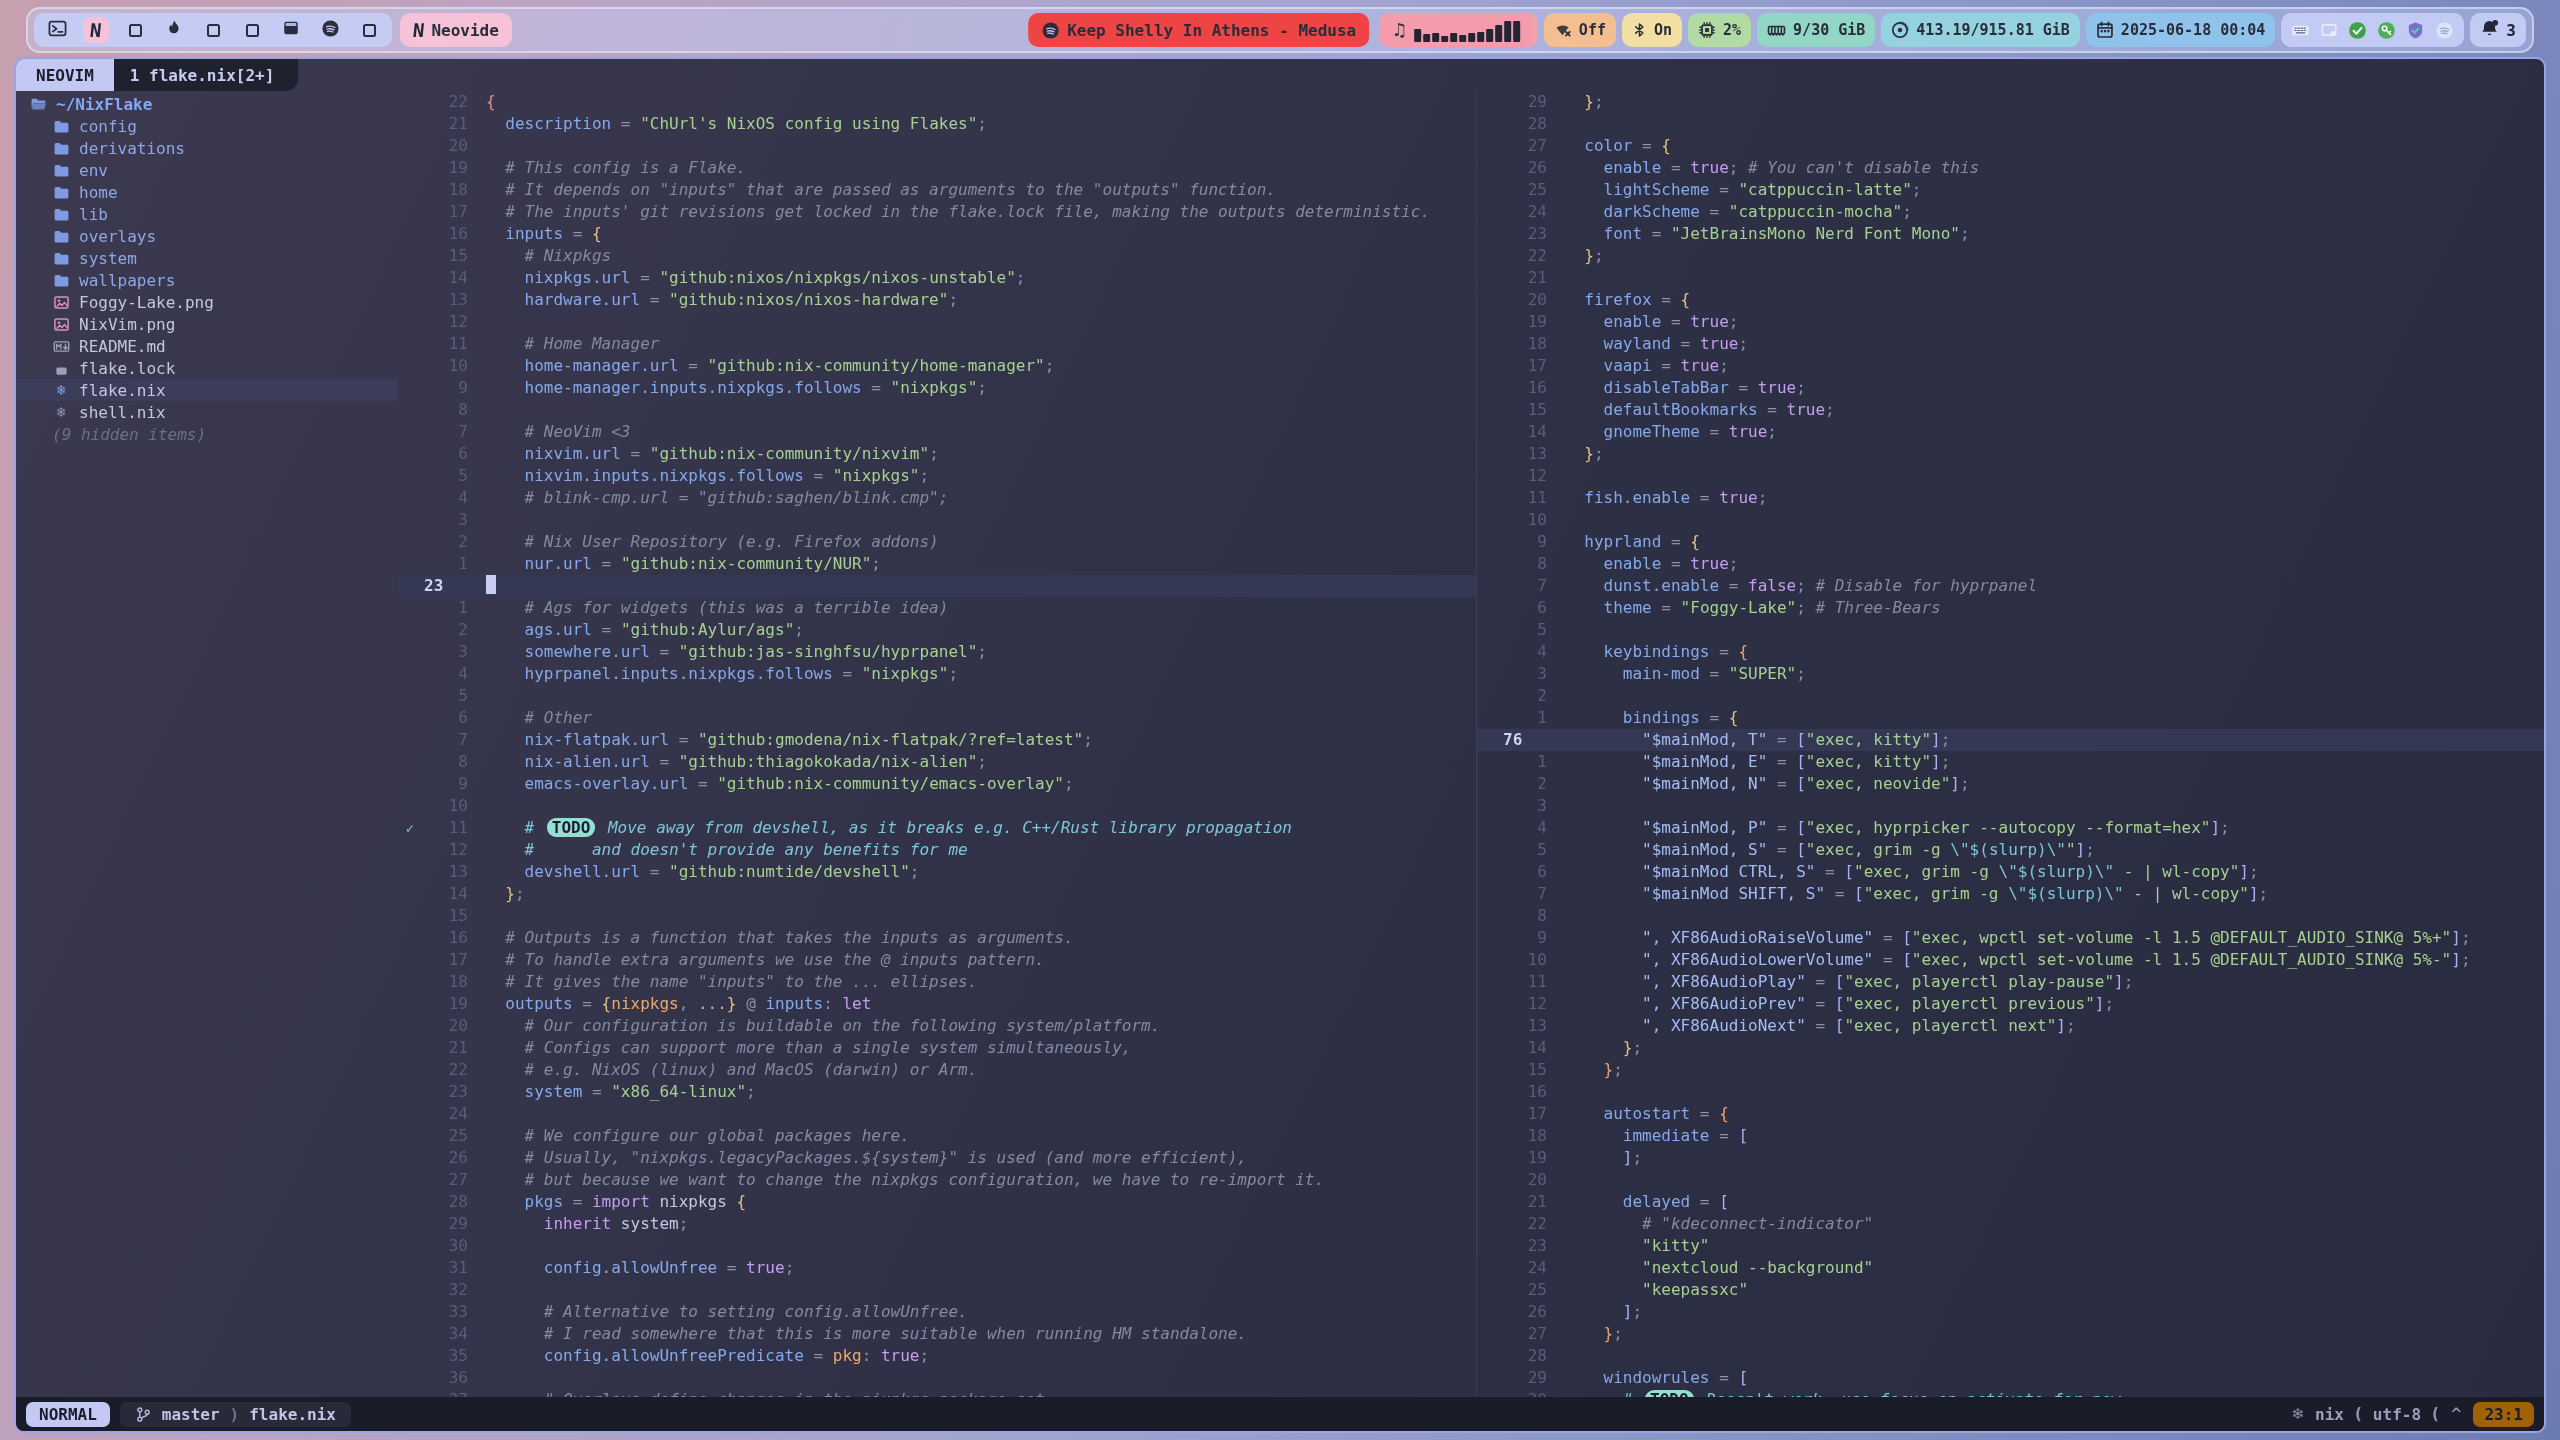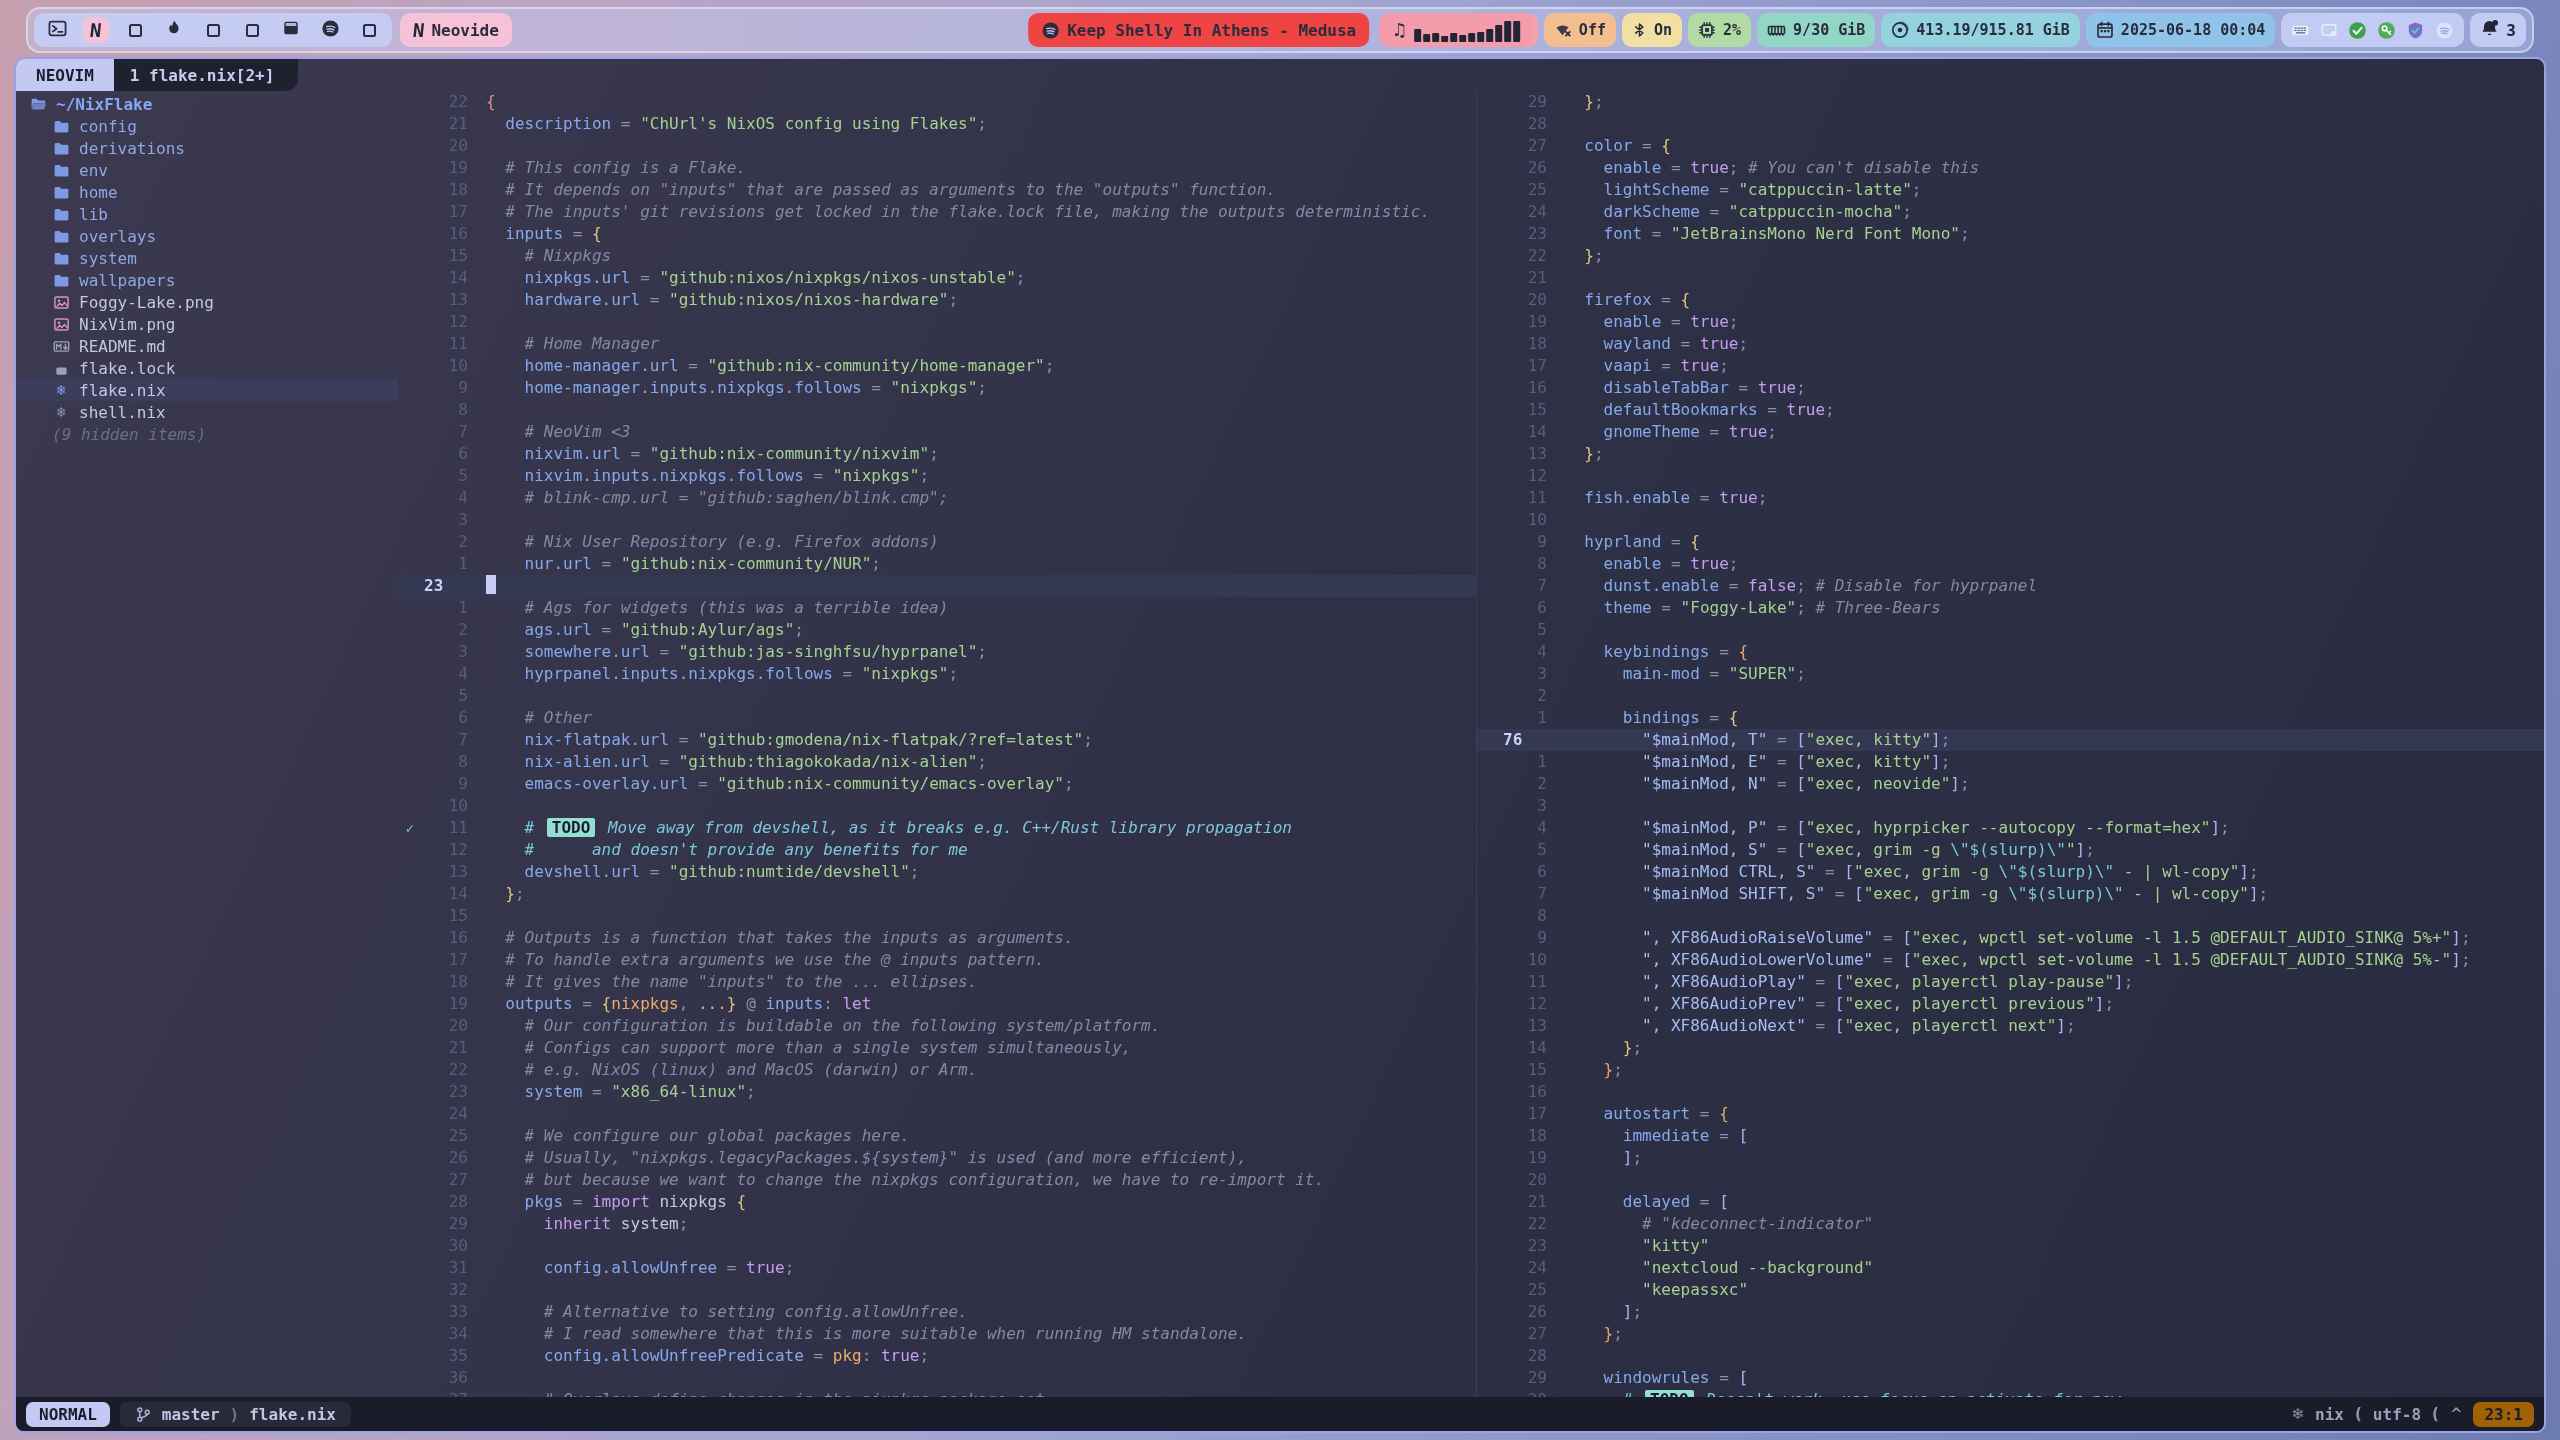--- a/index.html
+++ b/index.html
@@ -57,21 +57,21 @@
   #rpane{flex:1;border-left:1px solid #3c3e58;}
   .cl{display:flex;height:22px;line-height:22px;font-size:16px;white-space:pre;}
   .cl.cur{background:#353853;}
   .sign{width:24px;flex:none;text-align:center;color:#7fc9b9;font-size:14px;}
   .ln{width:46px;flex:none;text-align:right;padding-right:18px;color:#585d7c;}
   .cl.cur .ln{color:#ced3f6;text-align:left;padding-left:2px;padding-right:0;font-weight:bold;width:62px;}
   .code{flex:1;overflow:hidden;}
   .cursorblk{display:inline-block;width:9.6px;height:19px;background:#c9cdf4;vertical-align:-3px;}
   .tk-p{color:#c3c9e2}.tk-c{color:#838aa2;font-style:italic}
   .tk-ct{color:#7cc7d8;font-style:italic}.tk-esc{color:#7cc7d8}
-  .tk-td{background:#93dfd2;color:#1b1e2e;font-style:normal;font-weight:bold;padding:0 5px;border-radius:2px;margin:0 3px;}
+  .tk-td{background:#93dfd2;color:#1b1e2e;font-style:normal;font-weight:bold;padding:0 5px;border-radius:9px;margin:0 3px;}
   .tk-k{color:#85a9ea}.tk-s{color:#a6d190}.tk-sb{color:#a4bdf4}.tk-o{color:#8d92ac}
   .tk-kw{color:#c69df0}.tk-b1{color:#e78b90}.tk-b2{color:#e2c27e}.tk-b3{color:#eda46e}
   .tk-bk{color:#aab0f2}.tk-or{color:#eda96e}
   
   .statusline{height:34px;flex:none;background:#1b1c29;display:flex;align-items:center;padding:0 10px;gap:10px;font-size:16px;font-weight:bold;}
   .mode-chip{background:#c3c9f2;color:#1b1d2c;padding:3px 13px;border-radius:7px;}
   .branch-pill{background:#282939;color:#c0c6e4;padding:3px 15px;border-radius:7px;display:flex;gap:10px;align-items:center;}
   .branch-pill .icon{display:flex;align-items:center;color:#aeb4d6;}
   .branch-sep{color:#6f7490;}
   .sl-right{margin-left:auto;display:flex;align-items:center;gap:11px;color:#9aa0bc;}

